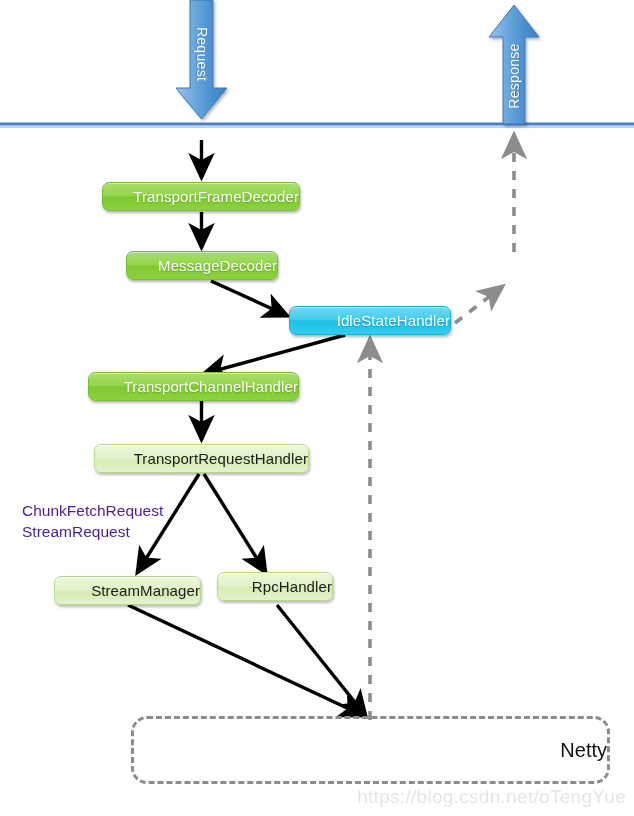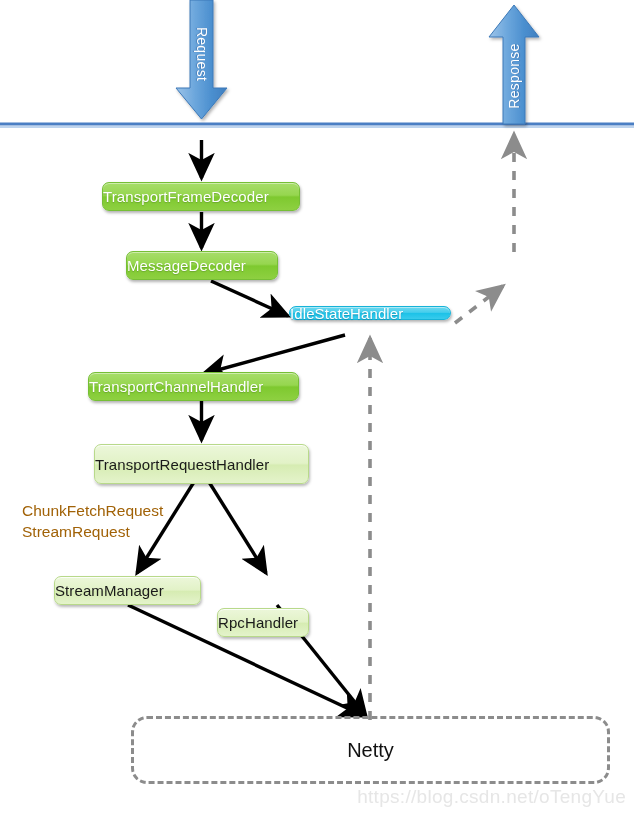--- a/index.html
+++ b/index.html
@@ -24,21 +24,21 @@
     position: absolute;
     left: 0; top: 0;
     width: 634px;
     height: 816px;
   }
   .node {
     position: absolute;
     box-sizing: border-box;
     display: flex;
     align-items: center;
-    justify-content: flex-start;
+    justify-content: flex-end;
     border-radius: 7px;
     font-size: 15px;
     white-space: nowrap;
     letter-spacing: 0.1px;
     z-index: 5;
   }
   .node-green {
     background: linear-gradient(to bottom, #a7dd6a 0%, #96d64f 45%, #7ec92f 52%, #8ed041 100%);
     border: 1px solid #76bf36;
     color: #ffffff;
@@ -61,33 +61,33 @@
   .node-orange {
     background: linear-gradient(to bottom, #fbb361 0%, #f99e3c 45%, #f58b18 52%, #f99b33 100%);
     border: 1px solid #e08518;
     color: #ffffff;
     text-shadow: 0 1px 1px rgba(160,90,10,0.5);
     box-shadow: 1px 2px 3px rgba(0,0,0,0.30), inset 0 1px 0 rgba(255,255,255,0.4);
   }
   .edge-label {
     position: absolute;
     font-size: 15.5px;
-    color: #a16207;
+    color: #4c1d95;
     white-space: nowrap;
     line-height: 21px;
     z-index: 4;
   }
   .netty-box {
     position: absolute;
     box-sizing: border-box;
     border: 3px dashed #8c8c8c;
     border-radius: 16px;
     display: flex;
     align-items: center;
-    justify-content: center;
+    justify-content: flex-end;
     font-size: 20px;
     color: #111111;
     background: transparent;
     z-index: 3;
   }
   .flow-arrow {
     position: absolute;
     z-index: 2;
   }
   .flow-arrow .arrow-text {
@@ -173,38 +173,38 @@
   </div>
 
   <div class="node node-green" style="left:102px; top:182px; width:198px; height:29px;">
     <span>TransportFrameDecoder</span>
   </div>
 
   <div class="node node-green" style="left:126px; top:251px; width:152px; height:29px;">
     <span>MessageDecoder</span>
   </div>
 
-  <div class="node node-cyan" style="left:289px; top:306px; width:162px; height:14px;">
+  <div class="node node-cyan" style="left:289px; top:306px; width:162px; height:29px;">
     <span>IdleStateHandler</span>
   </div>
 
 
   <div class="node node-green" style="left:88px; top:372px; width:211px; height:29px;">
     <span>TransportChannelHandler</span>
   </div>
 
-  <div class="node node-lightgreen" style="left:94px; top:444px; width:215px; height:40px;">
+  <div class="node node-lightgreen" style="left:94px; top:444px; width:215px; height:29px;">
     <span>TransportRequestHandler</span>
   </div>
 
   <div class="node node-lightgreen" style="left:54px; top:576px; width:147px; height:29px;">
     <span>StreamManager</span>
   </div>
 
-  <div class="node node-lightgreen" style="left:217px; top:608px; width:92px; height:29px;">
+  <div class="node node-lightgreen" style="left:217px; top:572px; width:116px; height:29px;">
     <span>RpcHandler</span>
   </div>
 
   <div class="edge-label" style="left:22px; top:500px;">
     <div>ChunkFetchRequest</div>
     <div>StreamRequest</div>
   </div>
 
 
   <div class="netty-box" style="left:131px; top:716px; width:479px; height:68px;">

